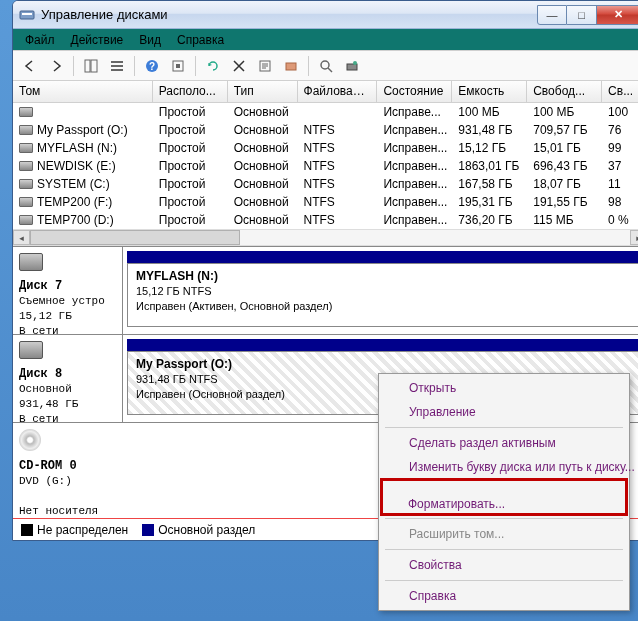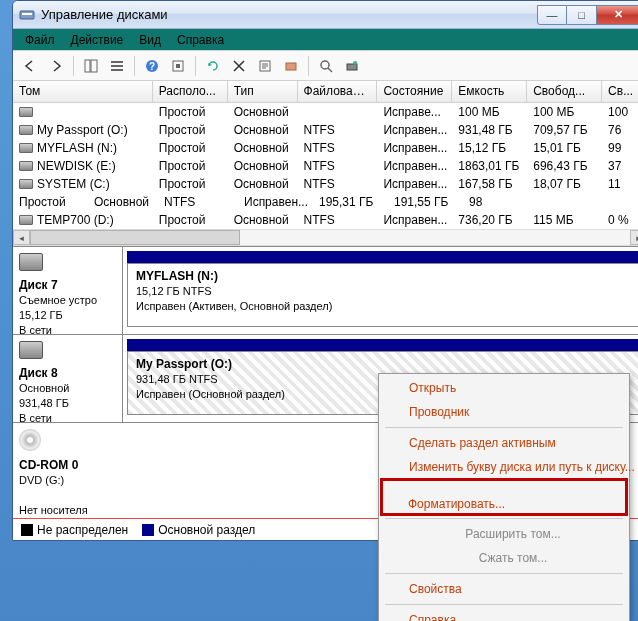--- a/index.html
+++ b/index.html
@@ -95,21 +95,21 @@
     height: 17px; display: flex; align-items: center;
     border-top: 1px solid #ddd; border-bottom: 1px solid #ddd;
     background: #f0f0f0;
   }
   .sc-arrow { width: 17px; height: 15px; background: #e6e6e6; border: 1px solid #bbb; display:flex;align-items:center;justify-content:center;font-size:9px;color:#555; }
   .sc-track { flex: 1; background: #f5f5f5; height: 15px; position: relative; }
   .sc-thumb { position: absolute; left: 0; width: 35%; height: 100%; background: #d8d8d8; border: 1px solid #b0b0b0; }
   .disk-panel { display: flex; border-top: 1px solid #888; }
   .disk-left {
     width: 110px; padding: 6px; border-right: 1px solid #888;
-    font-size: 11px; line-height: 1.35; background: #fff;
+    font-size: 11px; line-height: 1.35; background: #fff; font-family: Liberation Mono, monospace;
   }
   .disk-left b { font-weight: bold; font-size: 12px; }
   .disk-right { flex: 1; padding: 4px; background: #fff; }
   .part-header { height: 12px; background: #00008b; }
   .part-body {
     border: 1px solid #888; padding: 4px 8px;
     font-size: 11px; line-height: 1.35;
   }
   .part-body b { font-size: 12px; }
   .part-hatched {
@@ -136,24 +136,24 @@
     width: 252px;
     background: #f4f4f4;
     border: 1px solid #999;
     box-shadow: 2px 2px 6px rgba(0,0,0,0.3);
     padding: 2px;
     font-size: 12px;
   }
   .cm-item {
     padding: 5px 10px 5px 28px;
     cursor: pointer;
-    color: #c2410c;
+    color: #701a75;
     white-space: nowrap;
   }
-  .cm-item.disabled { color: #888; cursor: default; text-align: center; }
+  .cm-item.disabled { color: #888; cursor: default; }
   .cm-sep { height: 1px; background: #ccc; margin: 3px 4px; }
   .cm-highlight {
     border: 3px solid #c00000;
     padding: 16px 7px 2px 25px;
     margin: -1px;
   }
 
   .c0{width:140px} .c1{width:75px} .c2{width:70px} .c3{width:80px}
   .c4{width:75px} .c5{width:75px} .c6{width:75px} .c7{width:45px}
 </style>
@@ -318,20 +318,21 @@
         <div class="cell c0"><span class="vol-icon"></span>SYSTEM (C:)</div>
         <div class="cell c1">Простой</div>
         <div class="cell c2">Основной</div>
         <div class="cell c3">NTFS</div>
         <div class="cell c4">Исправен...</div>
         <div class="cell c5">167,58 ГБ</div>
         <div class="cell c6">18,07 ГБ</div>
         <div class="cell c7">11</div>
       </div>
       <div class="row">
+        <div class="cell c0"><span class="vol-icon"></span>TEMP200 (F:)</div>
         <div class="cell c1">Простой</div>
         <div class="cell c2">Основной</div>
         <div class="cell c3">NTFS</div>
         <div class="cell c4">Исправен...</div>
         <div class="cell c5">195,31 ГБ</div>
         <div class="cell c6">191,55 ГБ</div>
         <div class="cell c7">98</div>
       </div>
       <div class="row">
         <div class="cell c0"><span class="vol-icon"></span>TEMP700 (D:)</div>
@@ -400,25 +401,24 @@
 
   <div class="legend">
     <span><span class="lg-sw" style="background:#000"></span><span>Не распределен</span></span>
     <span><span class="lg-sw" style="background:#00008b"></span><span>Основной раздел</span></span>
   </div>
 
 </div>
 
 <div class="context-menu">
   <div class="cm-item">Открыть</div>
-  <div class="cm-item">Проводник</div>
+  <div class="cm-item">Управление</div>
   <div class="cm-sep"></div>
   <div class="cm-item">Сделать раздел активным</div>
   <div class="cm-item">Изменить букву диска или путь к диску...</div>
   <div class="cm-item cm-highlight">Форматировать...</div>
   <div class="cm-sep"></div>
   <div class="cm-item disabled">Расширить том...</div>
-  <div class="cm-item disabled">Сжать том...</div>
   <div class="cm-sep"></div>
   <div class="cm-item">Свойства</div>
   <div class="cm-sep"></div>
   <div class="cm-item">Справка</div>
 </div>
 
 </body></html>

